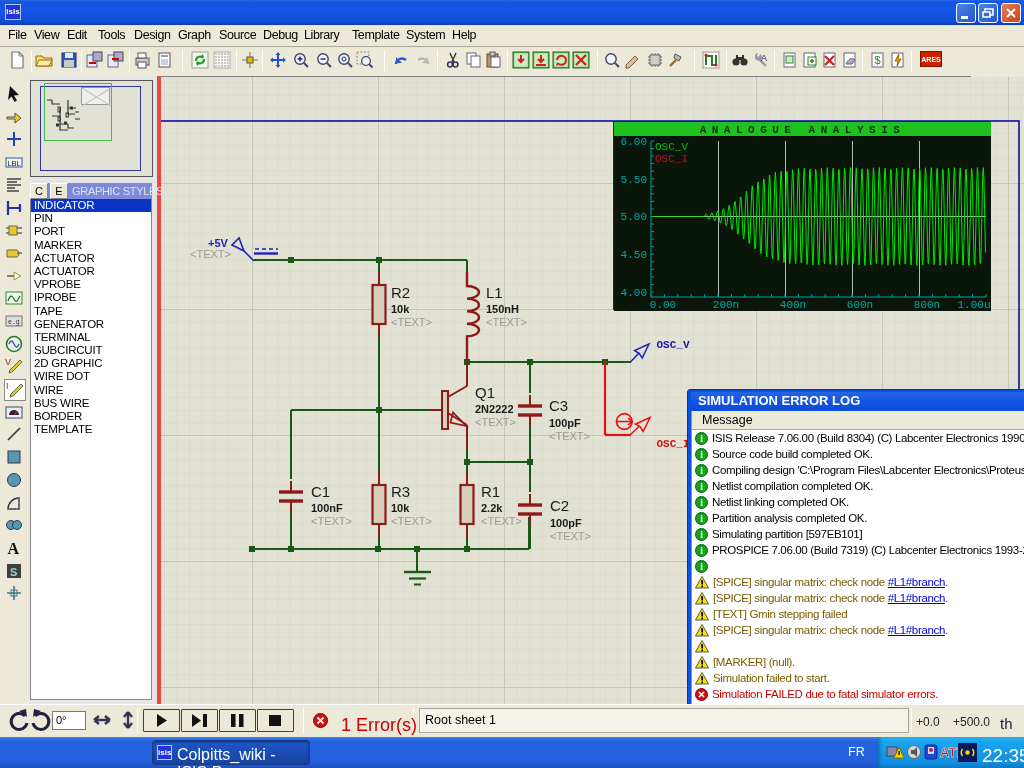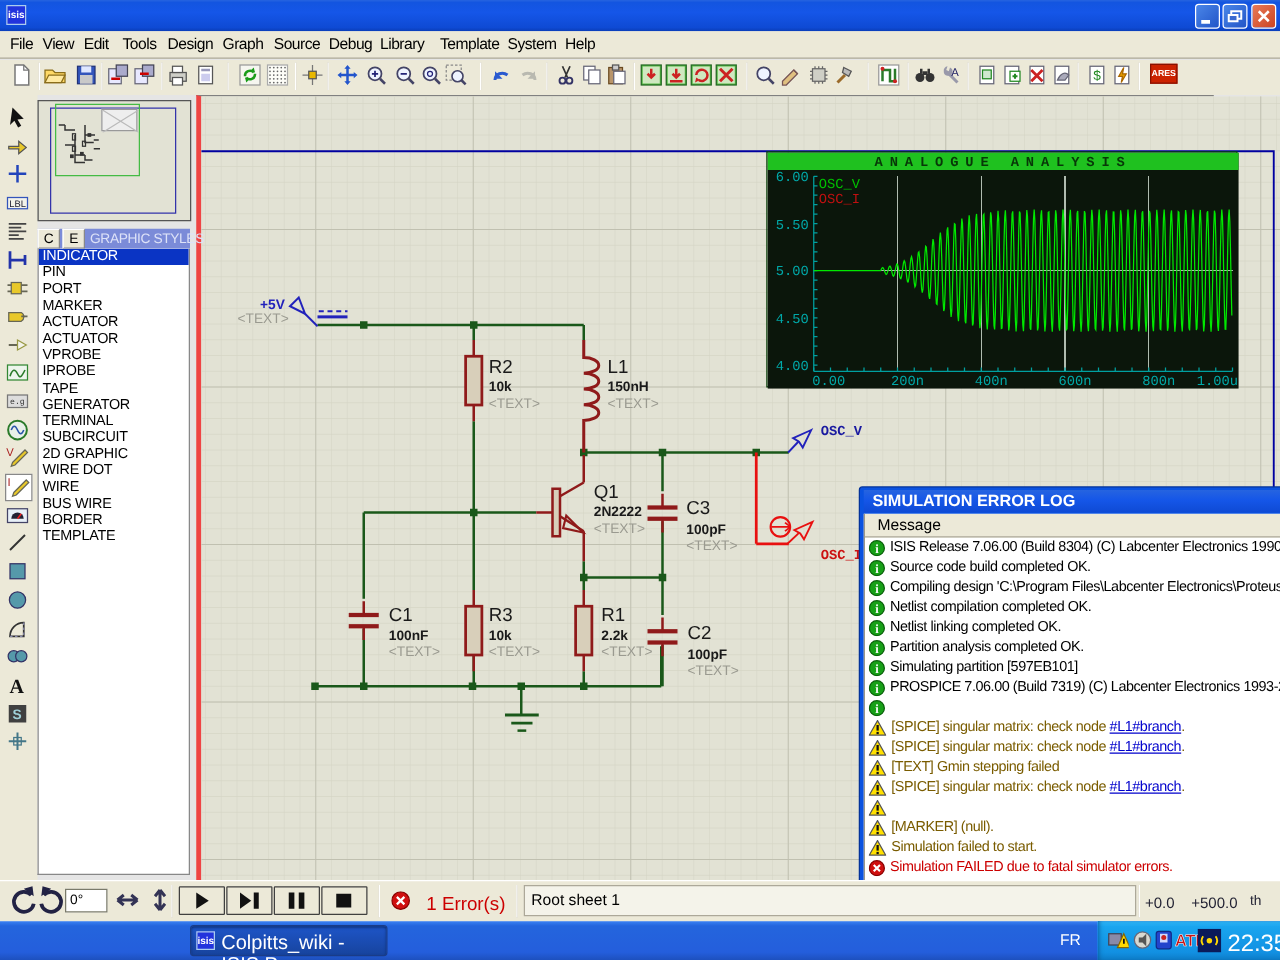--- a/index.html
+++ b/index.html
@@ -17,21 +17,21 @@
 #selheader{position:absolute;left:30px;top:183px;width:122px;height:16px;background:#7b8bd8}
 .cebtn{position:absolute;top:0;width:18px;height:16px;background:#ece9d8;border:1px solid #fff;border-right-color:#888;border-bottom-color:#888;font-size:11px;text-align:center;line-height:15px;color:#000}
 #selheader .gs{position:absolute;left:42px;top:2px;font-size:11px;color:#dde2f8;letter-spacing:-0.3px;white-space:nowrap}
 #objlist{position:absolute;left:30px;top:199px;width:122px;height:501px;background:#fff;border:1px solid #888;border-top:none;overflow:hidden}
 .lirow{height:13.2px;font-size:11.5px;line-height:13px;color:#000;padding-left:3px;white-space:nowrap;letter-spacing:-0.2px}
 .lirow.sel{background:#0a34c4;color:#fff}
 #canvas{position:absolute;left:157px;top:76px;width:814px;height:628px;background:#e2e2d4;border-left:4px solid #ef4444;border-top:1px solid #808080}
 #statusbar{position:absolute;left:0;top:704px;width:1024px;height:33px;background:#ece9d8;border-top:1px solid #fff}
 #taskbar{position:absolute;left:0;top:737px;width:1024px;height:31px;background:linear-gradient(#3a81f3 0%,#2465dd 12%,#245edc 80%,#1d50be 100%)}
 .simbtn{position:absolute;top:4px;width:37px;height:23px;background:#ece9d8;border:1px solid #404040;border-radius:1px}
-.panel{position:absolute;font-size:15px}
+.panel{position:absolute;font-size:18px}
 #graphwin{position:absolute;left:613px;top:121px;width:377px;height:189px;border:1px solid #0a400a}
 #logwin{position:absolute;left:687px;top:389px;width:345px;height:321px;background:#0a52e0;border:1px solid #03339a;border-radius:3px 3px 0 0}
 #logtitle{position:absolute;left:3px;top:2px;right:3px;height:18px;background:linear-gradient(#2664e0,#1556e8 45%,#0e4ad4);color:#fff;font-size:13px;font-weight:bold;padding:1px 0 0 7px}
 #logbody{position:absolute;left:3px;top:21px;right:0;bottom:3px;background:#fff;overflow:hidden;border-left:1px solid #9a978a}
 #loghdr{height:19px;background:#ece9d8;border-bottom:1px solid #aca899;font-size:12.5px;padding:2px 0 0 10px;color:#000}
 .lrow{display:flex;align-items:center;height:16px;font-size:11.5px;letter-spacing:-0.35px;white-space:nowrap;padding-left:3px}
 .lrow .k{color:#000}.lrow .w{color:#7a5c00}.lrow .r{color:#cc0000}
 a{cursor:default}
 </style></head>
 <body>
@@ -769,21 +769,21 @@
           <rect x="11" y="5" width="12" height="11" fill="#111"></rect>
         </svg></div>
   <svg width="15" height="15" style="position:absolute;left:313px;top:8px">
         <circle cx="7.5" cy="7.5" r="7" fill="#d01010" stroke="#800"></circle>
         <path d="M4.5 4.5l6 6M10.5 4.5l-6 6" stroke="#fff" stroke-width="1.8"></path>
       </svg>
   <div class="panel" style="left:341px;top:10px;color:#cc0000">1 Error(s)</div>
   <div style="position:absolute;left:419px;top:3px;width:490px;height:25px;border:1px solid #aca899;background:#f4f3ea;font-size:12.5px;padding:4px 0 0 5px">Root sheet 1</div>
   <div class="panel" style="left:916px;top:10px;color:#223;font-size:12px">+0.0</div>
   <div class="panel" style="left:953px;top:10px;color:#223;font-size:12px">+500.0</div>
-  <div class="panel" style="left:1000px;top:10px;color:#223;font-size:11px">th</div>
+  <div class="panel" style="left:1000px;top:10px;color:#223;font-size:15px">th</div>
 </div>
 <div id="taskbar">
   <div style="position:absolute;left:152px;top:3px;width:158px;height:25px;border-radius:3px;background:linear-gradient(#1e55c8,#17449e);box-shadow:inset 0 1px 2px #0a2a6a;border:1px solid #1a3c88">
     <div class="isisico" style="left:4px;top:4px;width:15px;height:15px;line-height:13px">isis</div>
     <span style="position:absolute;left:24px;top:5px;color:#fff;font-size:16px">Colpitts_wiki - ISIS Pr…</span>
   </div>
   <div style="position:absolute;left:840px;top:0;width:36px;height:31px;color:#fff;font-size:12.5px;padding:8px 0 0 8px">FR</div>
   <div style="position:absolute;left:878px;top:0;width:146px;height:31px;background:linear-gradient(#30b6f8 0%,#19a5ef 14%,#1290e2 80%,#0d7dc8 100%);box-shadow:inset 3px 0 4px -2px #0a5a9a">
     <svg width="17" height="17" style="position:absolute;left:8px;top:7px">
           <rect x="1" y="3" width="10" height="9" fill="#8a8aa8" stroke="#445"></rect>

